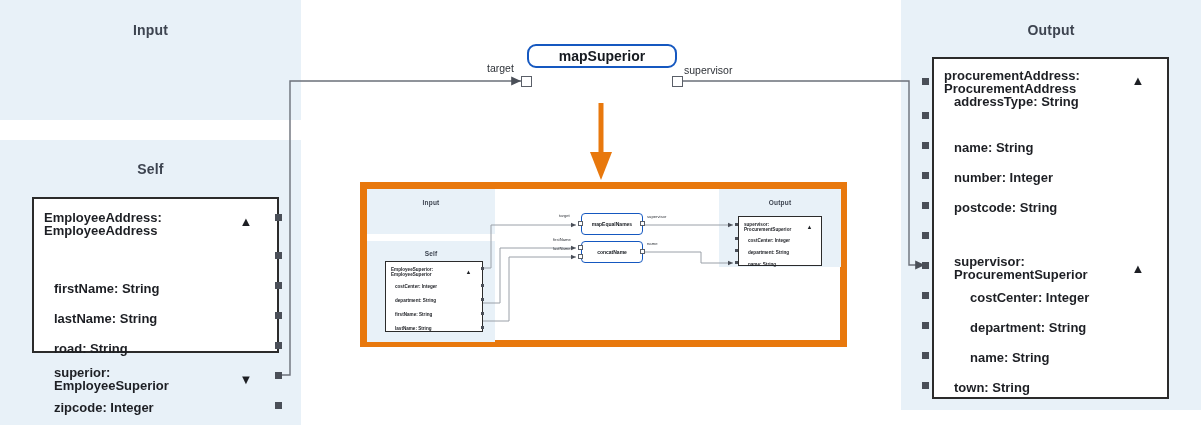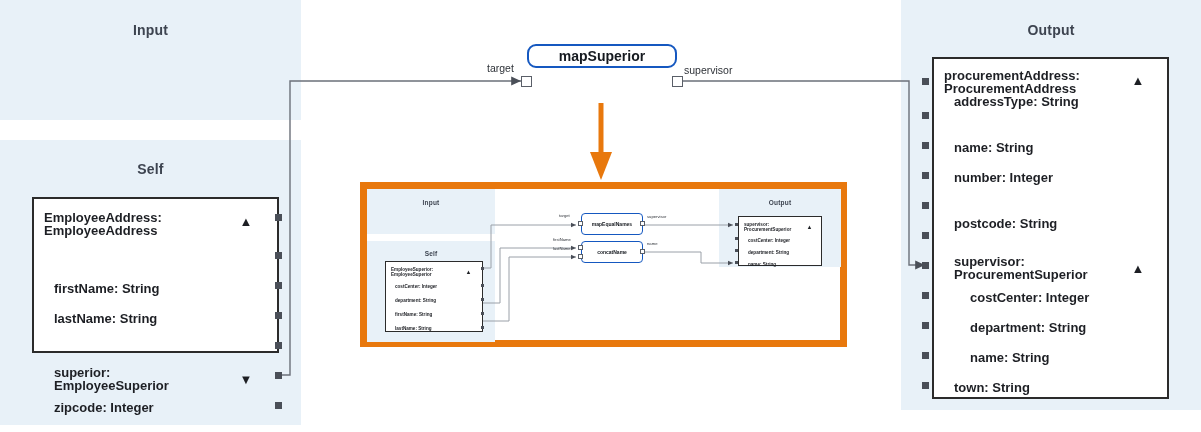--- a/index.html
+++ b/index.html
@@ -166,20 +166,21 @@
     <path d="M683,81 L909,81 L909,265 L925,265" fill="none" stroke="#6b7079" stroke-width="1.4" marker-end="url(#arw)"></path>
   </svg>
 
   <div class="struct" style="left:32px;top:197px;width:247px;height:156px;">
     <div class="row" style="top:12px;">EmployeeAddress:
 EmployeeAddress</div>
     <div class="chev" style="right:24px;top:18px;">▲</div>
 
     <div class="row lvl1" style="top:83px;">firstName: String</div>
     <div class="row lvl1" style="top:113px;">lastName: String</div>
+    <div class="row lvl1" style="top:143px;">road: String</div>
     <div class="row lvl1" style="top:167px;">superior:
 EmployeeSuperior</div>
     <div class="chev" style="right:24px;top:176px;">▼</div>
     <div class="row lvl1" style="top:202px;">zipcode: Integer</div>
   </div>
   <div class="port" style="left:275px;top:214px;"></div>
   <div class="port" style="left:275px;top:252px;"></div>
   <div class="port" style="left:275px;top:282px;"></div>
   <div class="port" style="left:275px;top:312px;"></div>
   <div class="port" style="left:275px;top:342px;"></div>
@@ -187,21 +188,21 @@
   <div class="port" style="left:275px;top:402px;"></div>
 
   <div class="struct" style="left:932px;top:57px;width:237px;height:342px;">
     <div class="row" style="top:10px;">procurementAddress:
 ProcurementAddress</div>
     <div class="chev" style="right:22px;top:17px;">▲</div>
 
     <div class="row lvl1" style="top:36px;">addressType: String</div>
     <div class="row lvl1" style="top:82px;">name: String</div>
     <div class="row lvl1" style="top:112px;">number: Integer</div>
-    <div class="row lvl1" style="top:158px;">postcode: String</div>
+    <div class="row lvl1" style="top:142px;">postcode: String</div>
     <div class="row lvl1" style="top:196px;">supervisor:
 ProcurementSuperior</div>
     <div class="chev" style="right:22px;top:205px;">▲</div>
     <div class="row lvl2" style="top:232px;">costCenter: Integer</div>
     <div class="row lvl2" style="top:262px;">department: String</div>
     <div class="row lvl2" style="top:292px;">name: String</div>
     <div class="row lvl1" style="top:322px;">town: String</div>
   </div>
   <div class="port" style="left:922px;top:78px;"></div>
   <div class="port" style="left:922px;top:112px;"></div>

